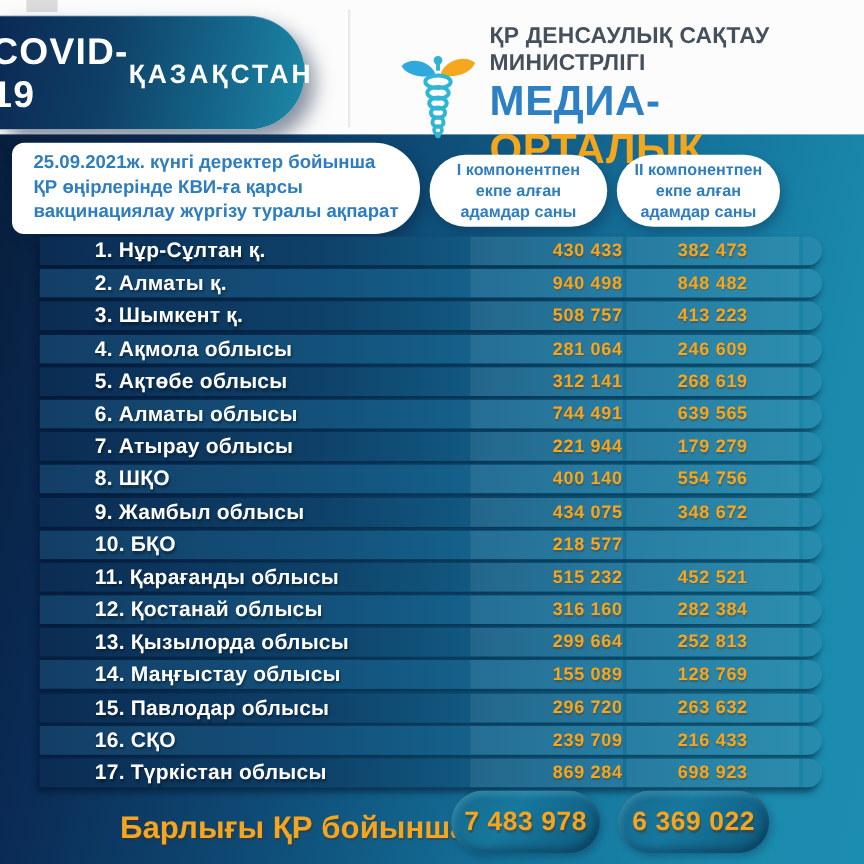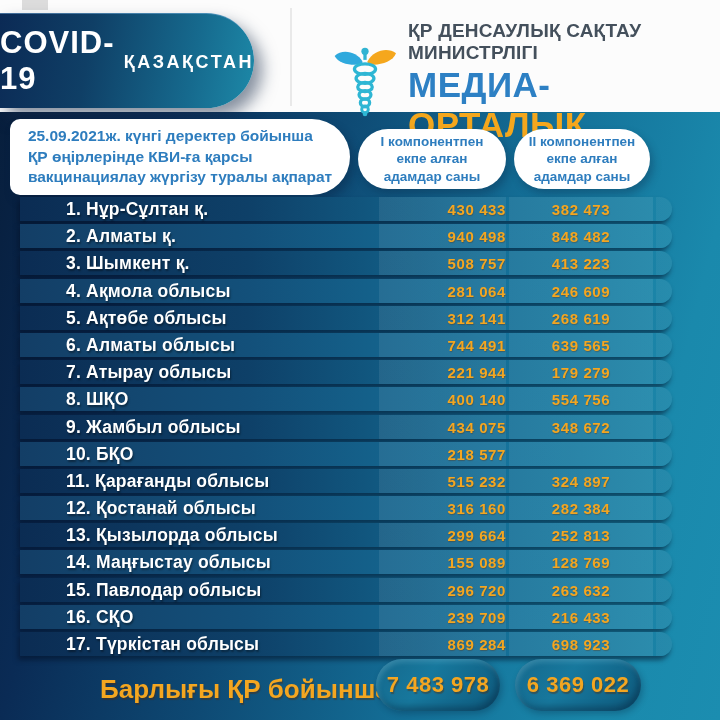--- a/index.html
+++ b/index.html
@@ -20,21 +20,21 @@
   
   .covid-badge {
     position: absolute; left: 0; top: 13px; width: 254px; height: 95px;
     border-radius: 0 50px 50px 0;
     background: linear-gradient(100deg, #0b2a55 0%, #0f3f66 35%, #166a8e 75%, #1d89a8 100%);
     box-shadow: 8px 9px 16px rgba(20,40,70,.5);
     display: flex; align-items: center; justify-content: center;
     color: #fff; border-top: 1px solid rgba(120,170,215,.5);
   }
   .covid-badge .title { font-size: 31px; font-weight: bold; letter-spacing: 1px; }
-  .covid-badge .subtitle { font-size: 18px; font-weight: bold; letter-spacing: 2.5px; margin-top: 2px; }
+  .covid-badge .subtitle { font-size: 22px; font-weight: bold; letter-spacing: 2.5px; margin-top: 2px; }
 
   
   .logo { position: absolute; left: 332px; top: 20px; display: flex; align-items: center; gap: 10px; }
   .logo-text .org { font-size: 19px; font-weight: bold; color: #44505c; letter-spacing: .2px; }
   .logo-text .brand { font-size: 35px; font-weight: bold; letter-spacing: .5px; margin-top: 1px; }
   .logo-text .brand .b1 { color: #2d80c4; }
   .logo-text .brand .b2 { color: #f4a71d; }
 
   
   .info-box {
@@ -49,21 +49,21 @@
     position: absolute; top: 129px; height: 60px; background: #fff; border-radius: 30px;
     box-shadow: 3px 5px 9px rgba(10,30,60,.3);
     display: flex; align-items: center; justify-content: center;
     color: #2e7dbe; font-size: 13.5px; font-weight: bold; line-height: 1.3;
     text-align: center; white-space: pre-line;
   }
   .col-pill.c1 { left: 358px; width: 148px; }
   .col-pill.c2 { left: 514px; width: 136px; }
 
   
-  .rows { position: absolute; left: 0; top: 197px; width: 672px; padding-left: 20px; }
+  .rows { position: absolute; left: 13px; top: 197px; width: 672px; padding-left: 20px; }
   .row {
     position: relative; height: 24px; margin-bottom: 3.2px;
     border-radius: 0 13px 13px 0;
     background-image:
       linear-gradient(rgba(255,255,255,.08), rgba(255,255,255,.08)),
       linear-gradient(rgba(255,255,255,.08), rgba(255,255,255,.08)),
       linear-gradient(rgba(255,255,255,.05), rgba(255,255,255,.05)),
       linear-gradient(90deg, #0b2c53 0%, #0e4068 35%, #146d95 72%, #1a84a7 100%);
     background-repeat: no-repeat;
     background-position: 359px 0, 489px 0, 636px 0, 0 0;
@@ -203,21 +203,21 @@
         <span class="rv v1">434 075</span>
         <span class="rv v2">348 672</span>
       </div>
     <div class="row">
         <span class="rname">10. БҚО</span>
         <span class="rv v1">218 577</span>
       </div>
     <div class="row">
         <span class="rname">11. Қарағанды облысы</span>
         <span class="rv v1">515 232</span>
-        <span class="rv v2">324 897</span>
+        <span class="rv v2">452 521</span>
       </div>
     <div class="row">
         <span class="rname">12. Қостанай облысы</span>
         <span class="rv v1">316 160</span>
         <span class="rv v2">282 384</span>
       </div>
     <div class="row">
         <span class="rname">13. Қызылорда облысы</span>
         <span class="rv v1">299 664</span>
         <span class="rv v2">252 813</span>

